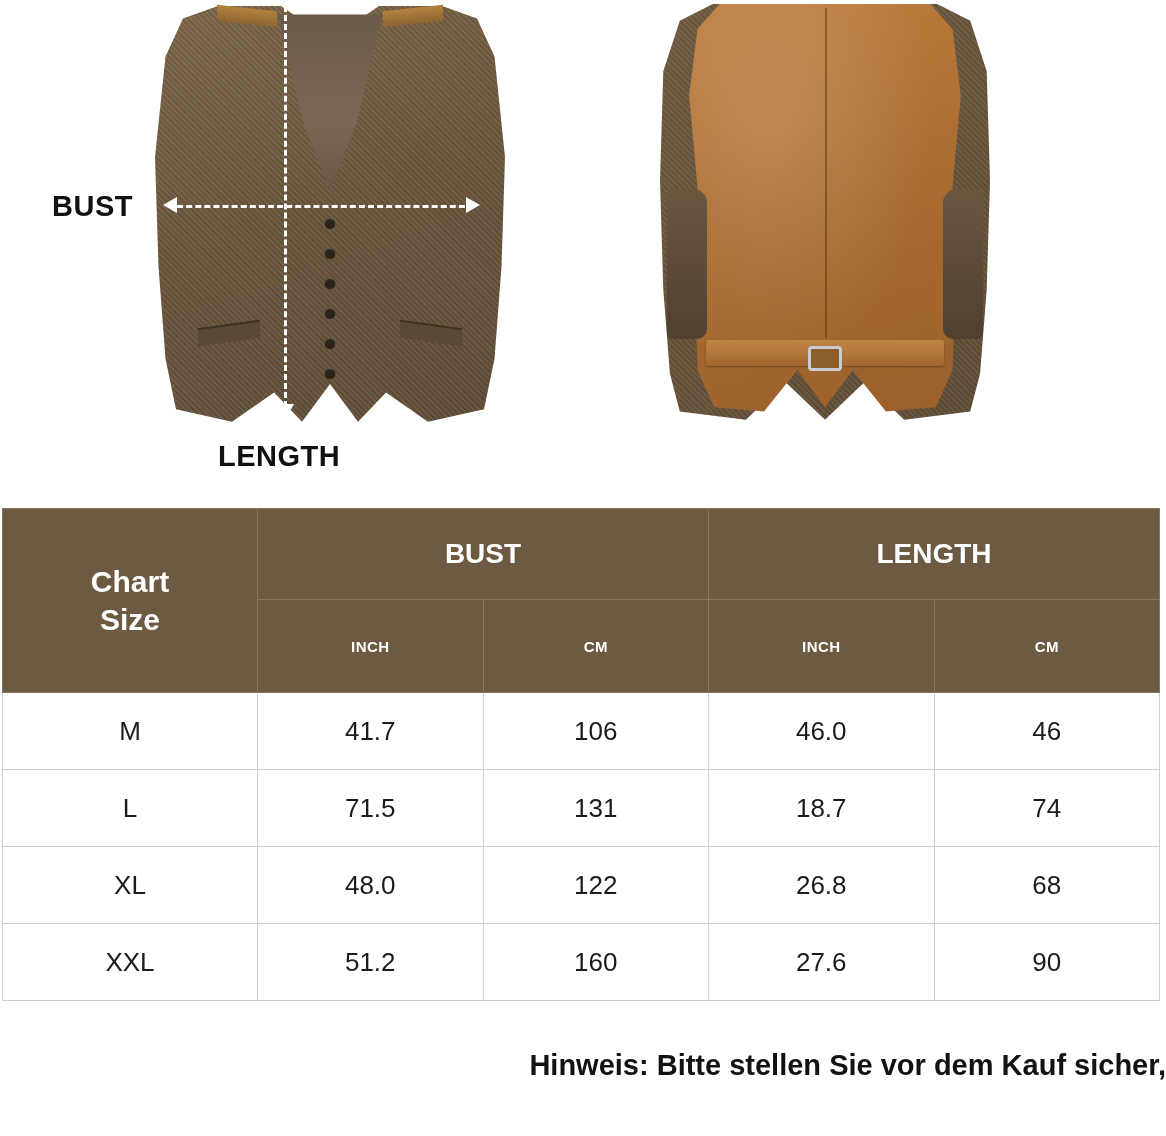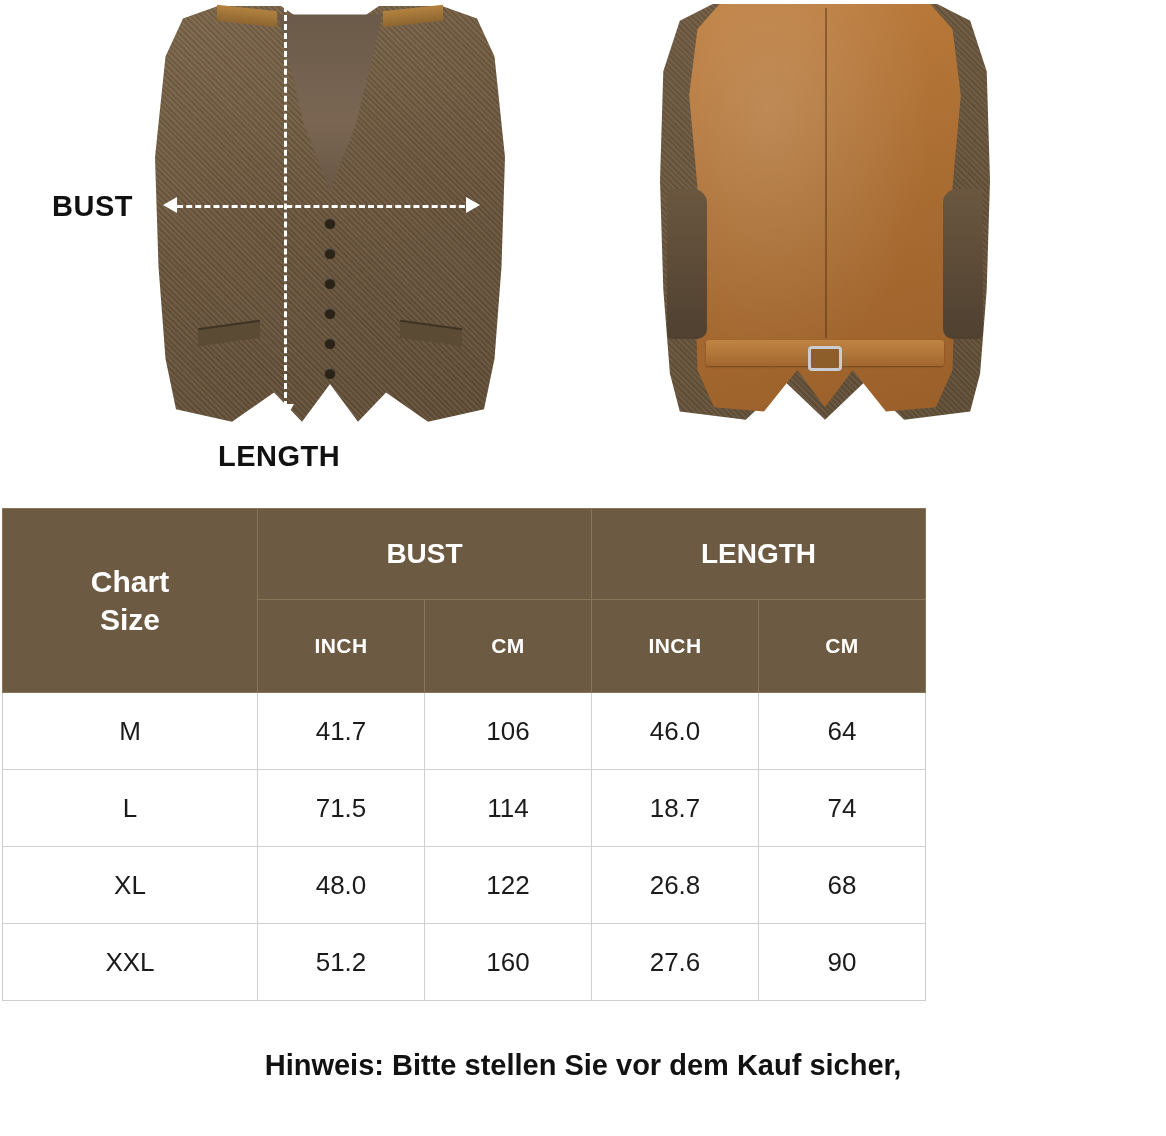--- a/index.html
+++ b/index.html
@@ -218,21 +218,21 @@
 
   
   .table-wrap {
     position: absolute;
     left: 2px;
     top: 508px;
     width: 1158px;
   }
   table.size-chart {
     border-collapse: collapse;
-    width: 924px;
+    width: 1158px;
     table-layout: fixed;
   }
   table.size-chart th,
   table.size-chart td {
     border: 1px solid #cfcfcf;
     text-align: center;
   }
   .hdr {
     background: #6d5a42;
     color: #ffffff;
@@ -244,41 +244,41 @@
     line-height: 1.25;
     height: 178px;
     width: 252px;
   }
   .hdr-group {
     font-size: 28px;
     font-weight: bold;
     height: 88px;
   }
   .hdr-unit {
-    font-size: 21px;
+    font-size: 15px;
     font-weight: bold;
     height: 90px;
     letter-spacing: 0.4px;
   }
   .size-chart tbody td {
     font-size: 26px;
     height: 74px;
     color: #1b1b1b;
     background: #ffffff;
   }
   .col-unit { width: 238px; }
   .col-unit-sm { width: 198px; }
 
   
   .note {
     position: absolute;
     left: 0;
     top: 1046px;
     width: 1166px;
-    text-align: center;
+    text-align: right;
     font-size: 29px;
     font-weight: bold;
     line-height: 1.35;
     color: #121212;
   }
 </style>
 </head>
 <body>
 
 <div class="illustration">
@@ -337,26 +337,26 @@
         <th class="hdr hdr-unit col-unit col-unit-sm">INCH</th>
         <th class="hdr hdr-unit col-unit col-unit-sm">CM</th>
       </tr>
     </thead>
     <tbody>
       <tr>
         <td>M</td>
         <td>41.7</td>
         <td>106</td>
         <td>46.0</td>
-        <td>64</td>
+        <td>46</td>
       </tr>
       <tr>
         <td>L</td>
         <td>71.5</td>
-        <td>114</td>
+        <td>131</td>
         <td>18.7</td>
         <td>74</td>
       </tr>
       <tr>
         <td>XL</td>
         <td>48.0</td>
         <td>122</td>
         <td>26.8</td>
         <td>68</td>
       </tr>

